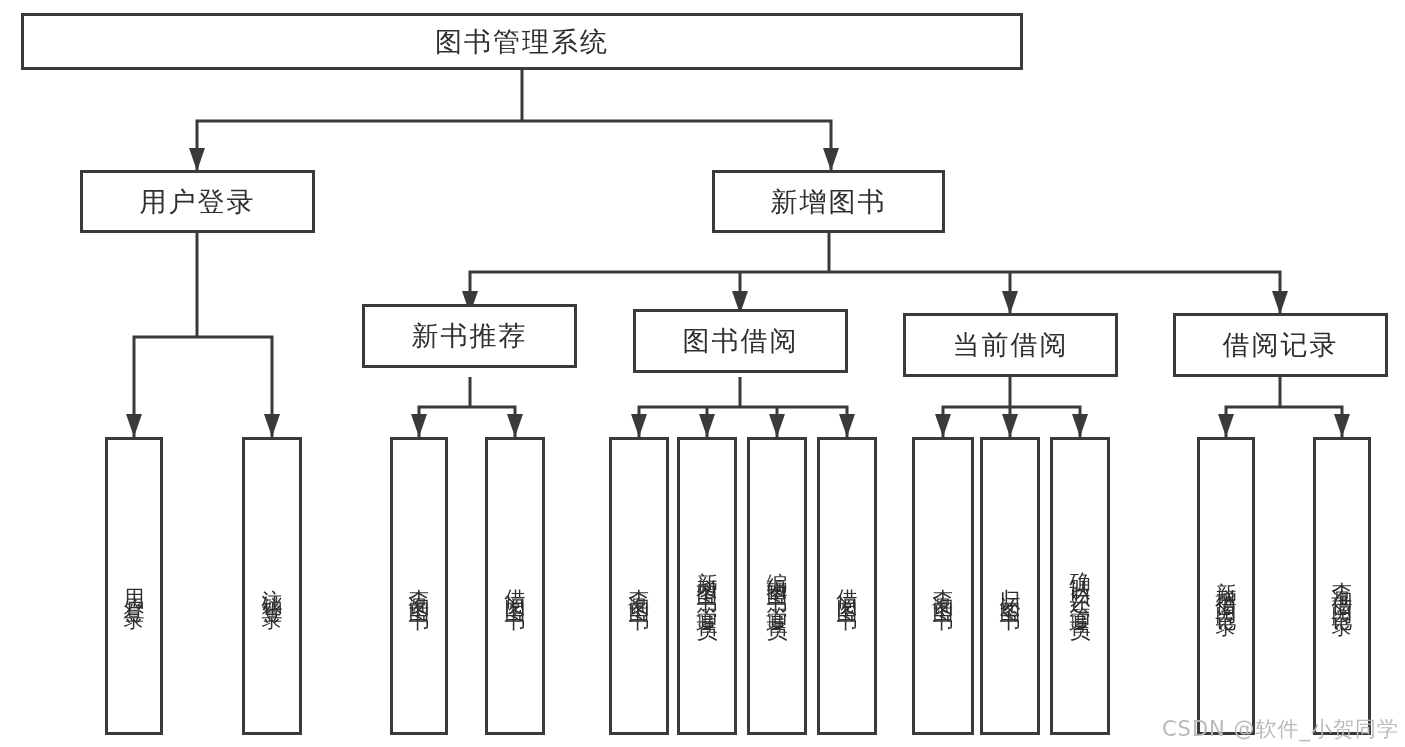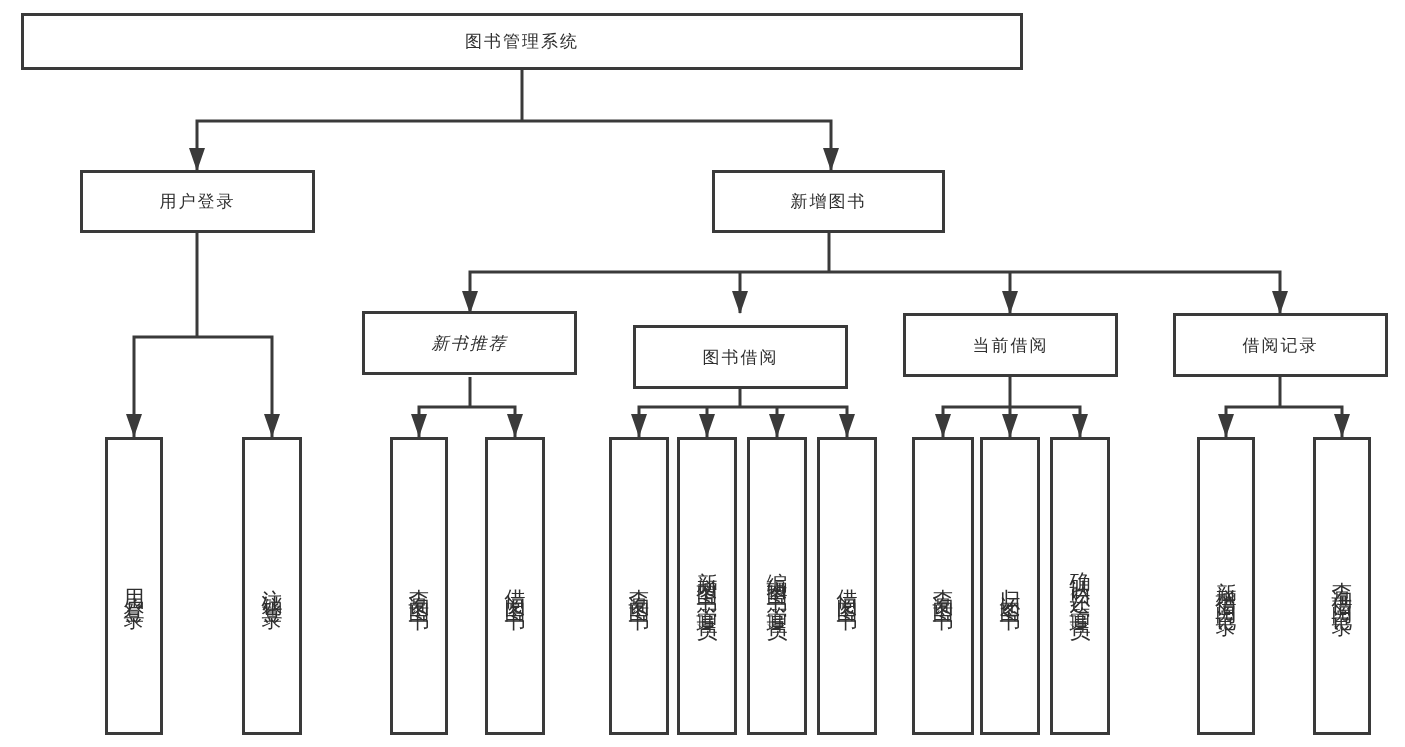--- a/index.html
+++ b/index.html
@@ -22,21 +22,21 @@
     position: absolute;
     box-sizing: border-box;
     background: var(--box-fill, #ffffff);
     border: 3px solid var(--box-border, #3a3a3a);
     display: flex;
     align-items: center;
     justify-content: center;
   }
   .node .label {
     color: var(--text, #2f2f2f);
-    font-size: 17px;
+    font-size: 27px;
     letter-spacing: 2px;
     white-space: nowrap;
   }
   .vnode .label {
     writing-mode: vertical-rl;
     text-orientation: mixed;
     font-size: 21px;
     letter-spacing: 7px;
     white-space: nowrap;
   }
@@ -115,24 +115,24 @@
     <span class="label">图书管理系统</span>
   </div>
 
   <div class="node" style="left:80px; top:170px; width:235px; height:63px;">
     <span class="label">用户登录</span>
   </div>
   <div class="node" style="left:712px; top:170px; width:233px; height:63px;">
     <span class="label">新增图书</span>
   </div>
 
-  <div class="node" style="left:362px; top:311px; width:215px; height:64px;font-style:italic;">
+  <div class="node" style="left:362px; top:304px; width:215px; height:64px;">
     <span class="label">新书推荐</span>
   </div>
-  <div class="node" style="left:633px; top:325px; width:215px; height:64px;">
+  <div class="node" style="left:633px; top:309px; width:215px; height:64px;">
     <span class="label">图书借阅</span>
   </div>
   <div class="node" style="left:903px; top:313px; width:215px; height:64px;justify-content:center;">
     <span class="label">当前借阅</span>
   </div>
   <div class="node" style="left:1173px; top:313px; width:215px; height:64px;">
     <span class="label">借阅记录</span>
   </div>
 
   <div class="node vnode" style="left:105px; top:437px; width:58px; height:298px;">
@@ -172,14 +172,15 @@
     <span class="label">确认归还（管理员）</span>
   </div>
 
   <div class="node vnode" style="left:1197px; top:437px; width:58px; height:298px;">
     <span class="label">新增借阅记录</span>
   </div>
   <div class="node vnode" style="left:1313px; top:437px; width:58px; height:298px;">
     <span class="label">查询借阅记录</span>
   </div>
 
+  <div class="watermark">CSDN @软件_小贺同学</div>
 
 </div>
 
 </body></html>

